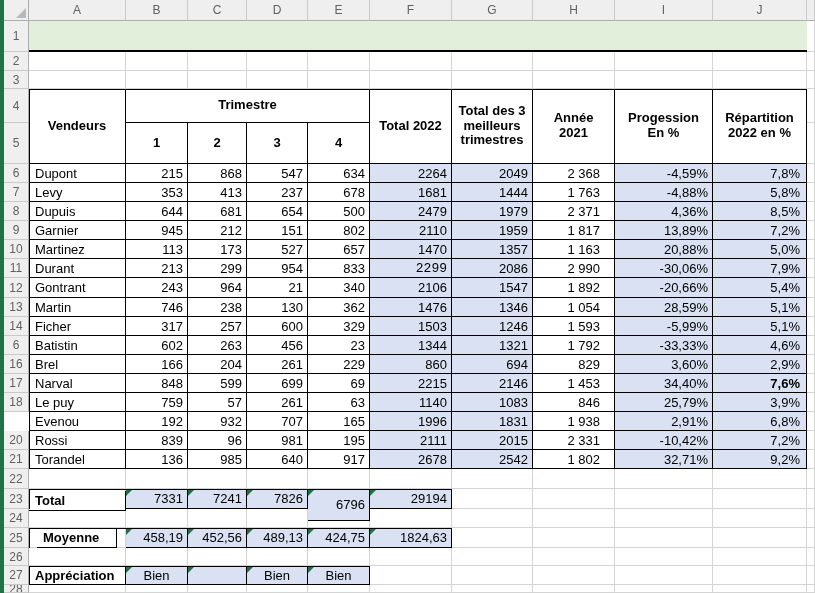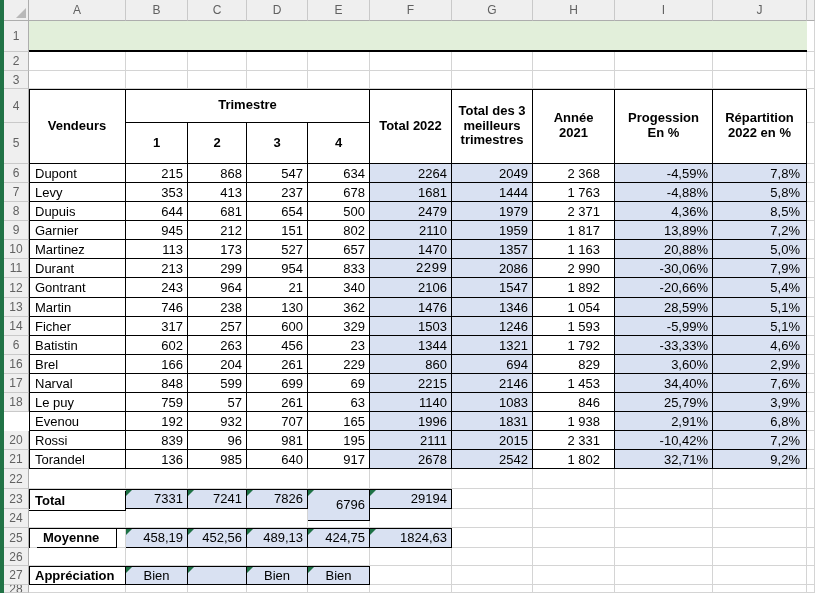--- a/index.html
+++ b/index.html
@@ -511,21 +511,21 @@
       <div class="abs cell num blue padJ" style="left: 713px; top: 355px; width: 94px; height: 19px; text-align: center;">2,9%</div>
       <div class="abs cell name-cell" style="left: 29px; top: 374px; width: 97px; height: 19px;">Narval</div>
       <div class="abs cell num" style="left: 126px; top: 374px; width: 62px; height: 19px;">848</div>
       <div class="abs cell num" style="left: 188px; top: 374px; width: 59px; height: 19px;">599</div>
       <div class="abs cell num" style="left: 247px; top: 374px; width: 61px; height: 19px;">699</div>
       <div class="abs cell num" style="left: 308px; top: 374px; width: 62px; height: 19px;">69</div>
       <div class="abs cell num blue" style="left: 370px; top: 374px; width: 82px; height: 19px;">2215</div>
       <div class="abs cell num blue" style="left: 452px; top: 374px; width: 81px; height: 19px;">2146</div>
       <div class="abs cell num padH" style="left: 533px; top: 374px; width: 82px; height: 19px;">1 453</div>
       <div class="abs cell num blue" style="left: 615px; top: 374px; width: 98px; height: 19px;">34,40%</div>
-      <div class="abs cell num blue padJ" style="left: 713px; top: 374px; width: 94px; height: 19px;">7,6%</div>
+      <div class="abs cell num blue padJ" style="left: 713px; top: 374px; width: 94px; height: 19px; font-weight: bold;">7,6%</div>
       <div class="abs cell name-cell" style="left: 29px; top: 393px; width: 97px; height: 19px;">Le puy</div>
       <div class="abs cell num" style="left: 126px; top: 393px; width: 62px; height: 19px;">759</div>
       <div class="abs cell num" style="left: 188px; top: 393px; width: 59px; height: 19px;">57</div>
       <div class="abs cell num" style="left: 247px; top: 393px; width: 61px; height: 19px;">261</div>
       <div class="abs cell num" style="left: 308px; top: 393px; width: 62px; height: 19px;">63</div>
       <div class="abs cell num blue" style="left: 370px; top: 393px; width: 82px; height: 19px;">1140</div>
       <div class="abs cell num blue" style="left: 452px; top: 393px; width: 81px; height: 19px;">1083</div>
       <div class="abs cell num padH" style="left: 533px; top: 393px; width: 82px; height: 19px;">846</div>
       <div class="abs cell num blue" style="left: 615px; top: 393px; width: 98px; height: 19px;">25,79%</div>
       <div class="abs cell num blue padJ" style="left: 713px; top: 393px; width: 94px; height: 19px;">3,9%</div>

